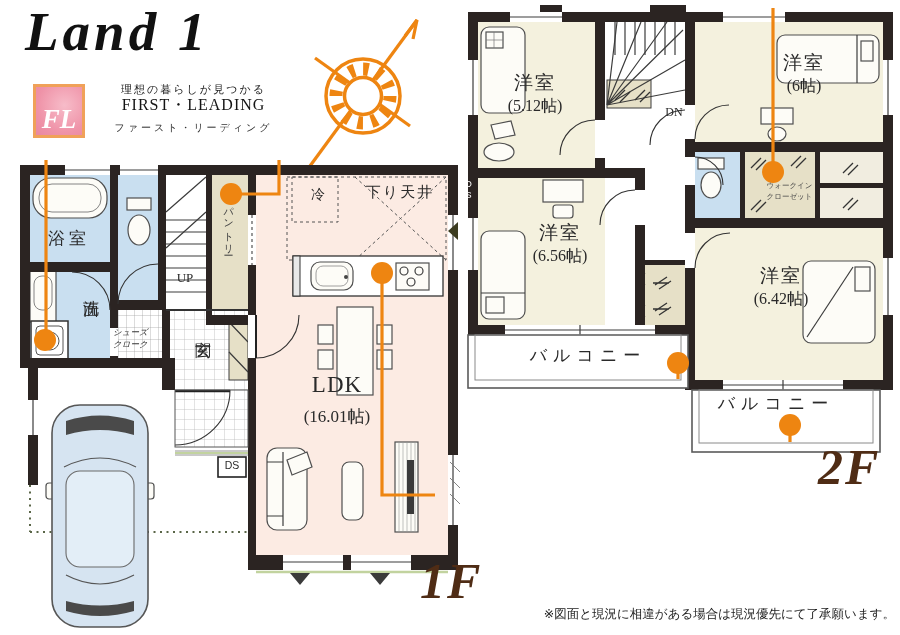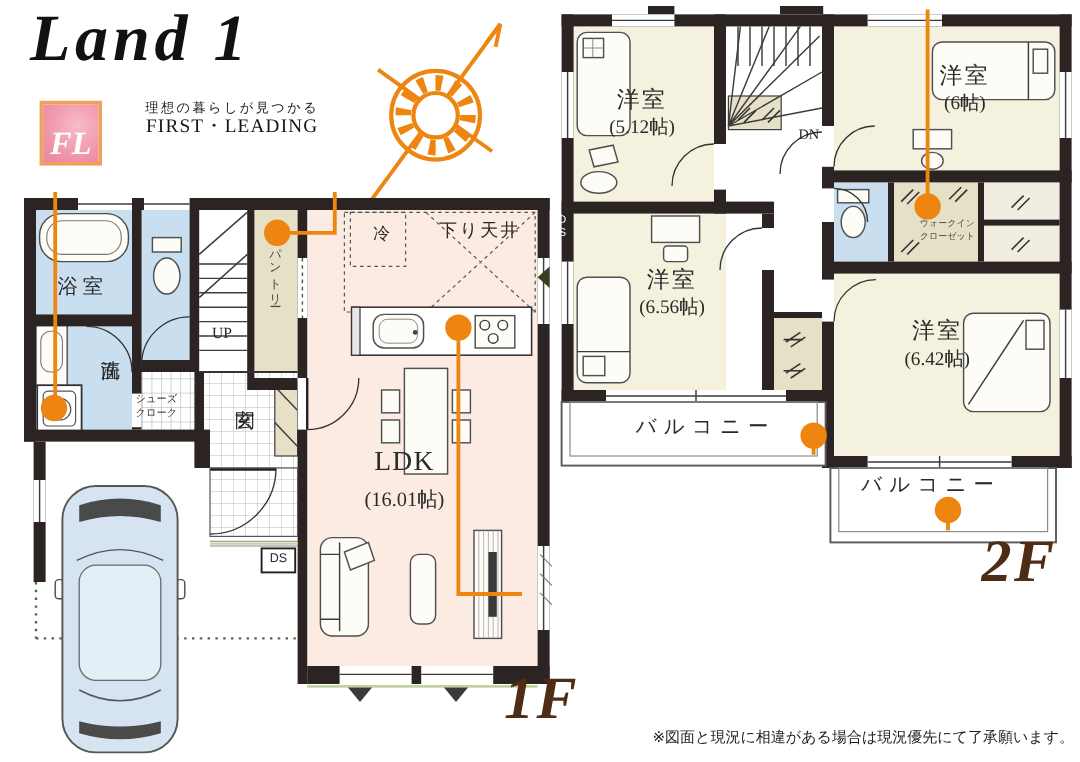--- a/index.html
+++ b/index.html
@@ -36,20 +36,21 @@
 <body>
 
 <div id="page">
 
   <div class="lbl" id="logo-script">Land 1</div>
   <div class="abs" id="fl-box">
     <span>FL</span>
   </div>
   <div class="lbl" id="brand-tagline">理想の暮らしが見つかる</div>
   <div class="lbl" id="brand-name">FIRST・LEADING</div>
+  <div class="lbl" id="brand-kana">ファースト・リーディング</div>
 
   <svg class="abs" style="left:290px;top:8px;" width="180" height="170" viewBox="0 0 180 170">
     <line x1="20" y1="158" x2="127" y2="12" class="orange"></line>
     <path d="M115,28 L127,12 L123,31" class="orange" stroke-width="2.6"></path>
     <line x1="25" y1="50" x2="120" y2="118" class="orange"></line>
     <circle cx="73" cy="88" r="37" fill="none" stroke="#ee8511" stroke-width="3.5"></circle>
     <circle cx="73" cy="88" r="27" fill="none" stroke="#ee8511" stroke-width="13" stroke-dasharray="5.5 8.6"></circle>
     <circle cx="73" cy="88" r="18.5" fill="#fff" stroke="#ee8511" stroke-width="3.5"></circle>
   </svg>
 
@@ -353,21 +354,21 @@
       <circle cx="223" cy="358" r="11" fill="#ee8511"></circle>
       <path d="M335,420 V437" class="orange"></path>
       <circle cx="335" cy="420" r="11" fill="#ee8511"></circle>
     </g>
   </svg>
 
   <div class="lbl center" style="left:33px;top:227px;width:72px;font-size:17px;letter-spacing:4px;">浴室</div>
   <div class="lbl vtext" style="left:80px;top:287px;font-size:16px;letter-spacing:3px;">洗面</div>
   <div class="lbl vtext" style="left:221px;top:200px;font-size:10px;color:#444;letter-spacing:1px;">パントリー</div>
   <div class="lbl center" style="left:165px;top:270px;width:40px;font-size:13px;">UP</div>
-  <div class="lbl" style="left:113px;top:326px;font-size:8.5px;line-height:1.45;color:#333;">
+  <div class="lbl" style="left:113px;top:326px;font-size:8.5px;line-height:1.45;color:#333;font-style:italic;">
     <div>シューズ</div>
     <div>クローク</div>
   </div>
   <div class="lbl vtext" style="left:192px;top:328px;font-size:16px;letter-spacing:2px;">玄関</div>
   <div class="lbl center" style="left:218px;top:459px;width:28px;font-size:10.5px;font-family:'Liberation Sans','DejaVu Sans',sans-serif;">DS</div>
   <div class="lbl center" style="left:303px;top:186px;width:30px;font-size:14px;">冷</div>
   <div class="lbl center" style="left:348px;top:183px;width:104px;font-size:15px;letter-spacing:2px;">下り天井</div>
   <div class="lbl center" style="left:285px;top:372px;width:104px;font-size:23px;letter-spacing:1px;">LDK</div>
   <div class="lbl center" style="left:277px;top:405px;width:120px;font-size:17px;">(16.01帖)</div>
   <div class="lbl floor-tag" style="left:420px;top:552px;">1F</div>

